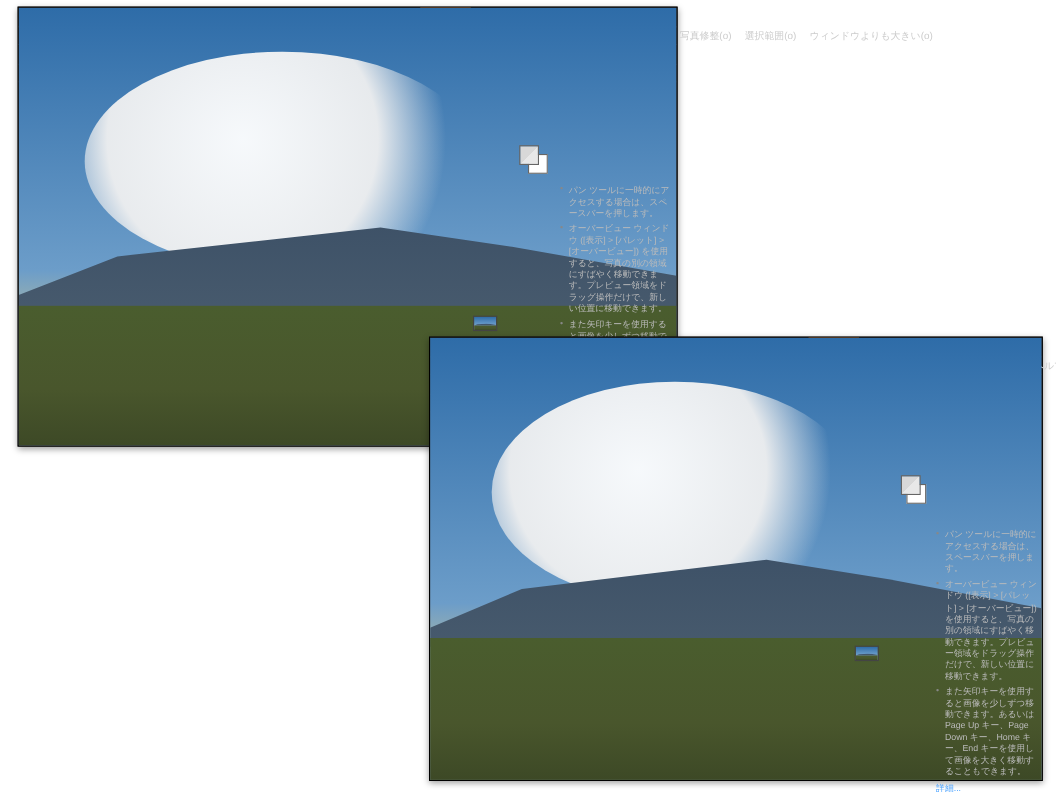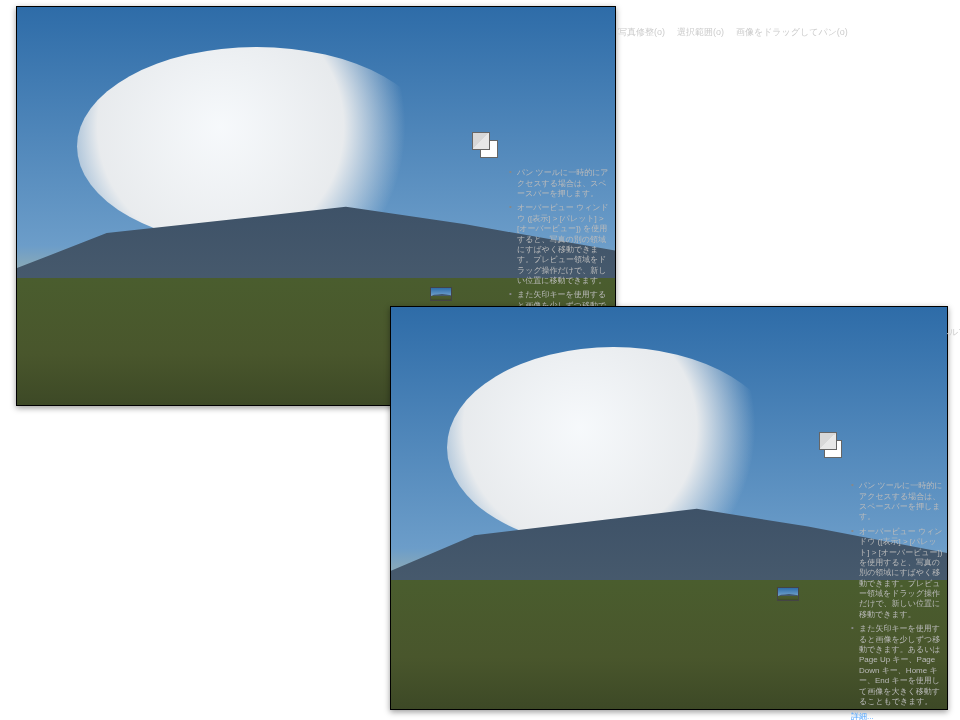--- a/index.html
+++ b/index.html
@@ -192,21 +192,21 @@
     <span class="mi">画像(I)</span>
     <span class="mi">調整(A)</span>
     <span class="mi">効果(C)</span>
     <span class="mi">レイヤー(L)</span>
     <span class="mi">オブジェクト(O)</span>
     <span class="mi">選択範囲(S)</span>
     <span class="mi">ウィンドウ(W)</span>
     <span class="mi">ヘルプ(H)</span>
     <span class="mi">写真修整(o)</span>
     <span class="mi">選択範囲(o)</span>
-    <span class="mi">画像をドラッグしてパン(o)</span>
+    <span class="mi">ウィンドウよりも大きい(o)</span>
   </div>
 
   <div class="toolbar">
     <span class="tb-ic">▦</span>
     <span class="tb-ic">📂</span>
     <span class="tb-ic">💾</span>
     <span class="tb-sep"></span>
     <span class="tb-ic">↶</span>
     <span class="tb-ic">↷</span>
     <span class="tb-sep"></span>

